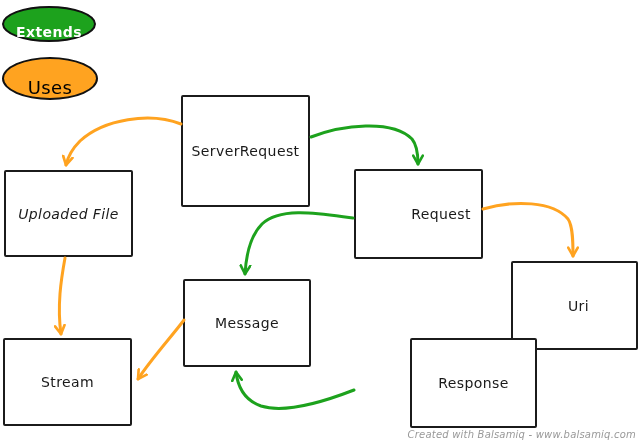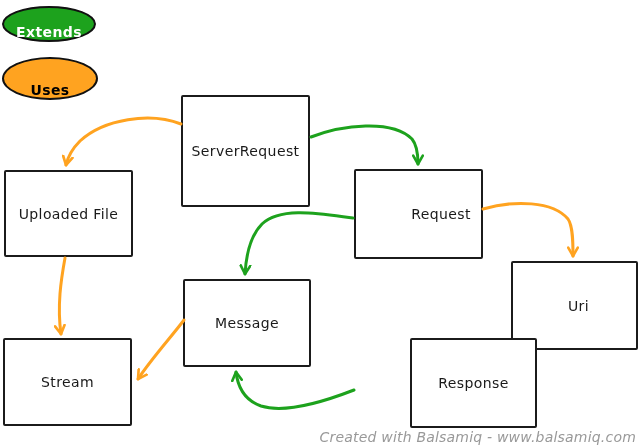--- a/index.html
+++ b/index.html
@@ -50,27 +50,27 @@
     background: #1da21d;
   }
   .legend-extends .legend-label {
     color: #ffffff; font-weight: bold; font-size: 14px; letter-spacing: 0.4px;
   }
   .legend-uses {
     left: 2px; top: 57px; width: 96px; height: 43px;
     background: #ffa320;
   }
   .legend-uses .legend-label {
-    color: #000000; font-weight: bold; font-size: 14px; letter-spacing: 0.4px;
+    color: #000000; font-weight: normal; font-size: 18px; letter-spacing: 0.4px;
   }
   .footer-credit {
     position: absolute;
     right: 4px;
     top: 429px;
-    font-size: 14px;
+    font-size: 10px;
     font-style: italic;
     color: #999999;
     letter-spacing: 0.2px;
     z-index: 1;
     white-space: nowrap;
   }
 </style>
 </head>
 <body>
 
@@ -99,21 +99,21 @@
     <span class="legend-label">Extends</span>
   </div>
   <div class="legend-ellipse legend-uses">
     <span class="legend-label">Uses</span>
   </div>
 
   <div class="node" style="left:181px; top:95px; width:129px; height:112px;">
     <span class="node-label">ServerRequest</span>
   </div>
 
-  <div class="node" style="left:4px; top:170px; width:129px; height:87px;">
+  <div class="node" style="left:4px; top:170px; width:129px; height:87px;font-style:italic;">
     <span class="node-label">Uploaded File</span>
   </div>
 
   <div class="node" style="left:354px; top:169px; width:129px; height:90px;padding-left:45px;">
     <span class="node-label">Request</span>
   </div>
 
   <div class="node" style="left:511px; top:261px; width:127px; height:89px;padding-left:8px;">
     <span class="node-label">Uri</span>
   </div>

